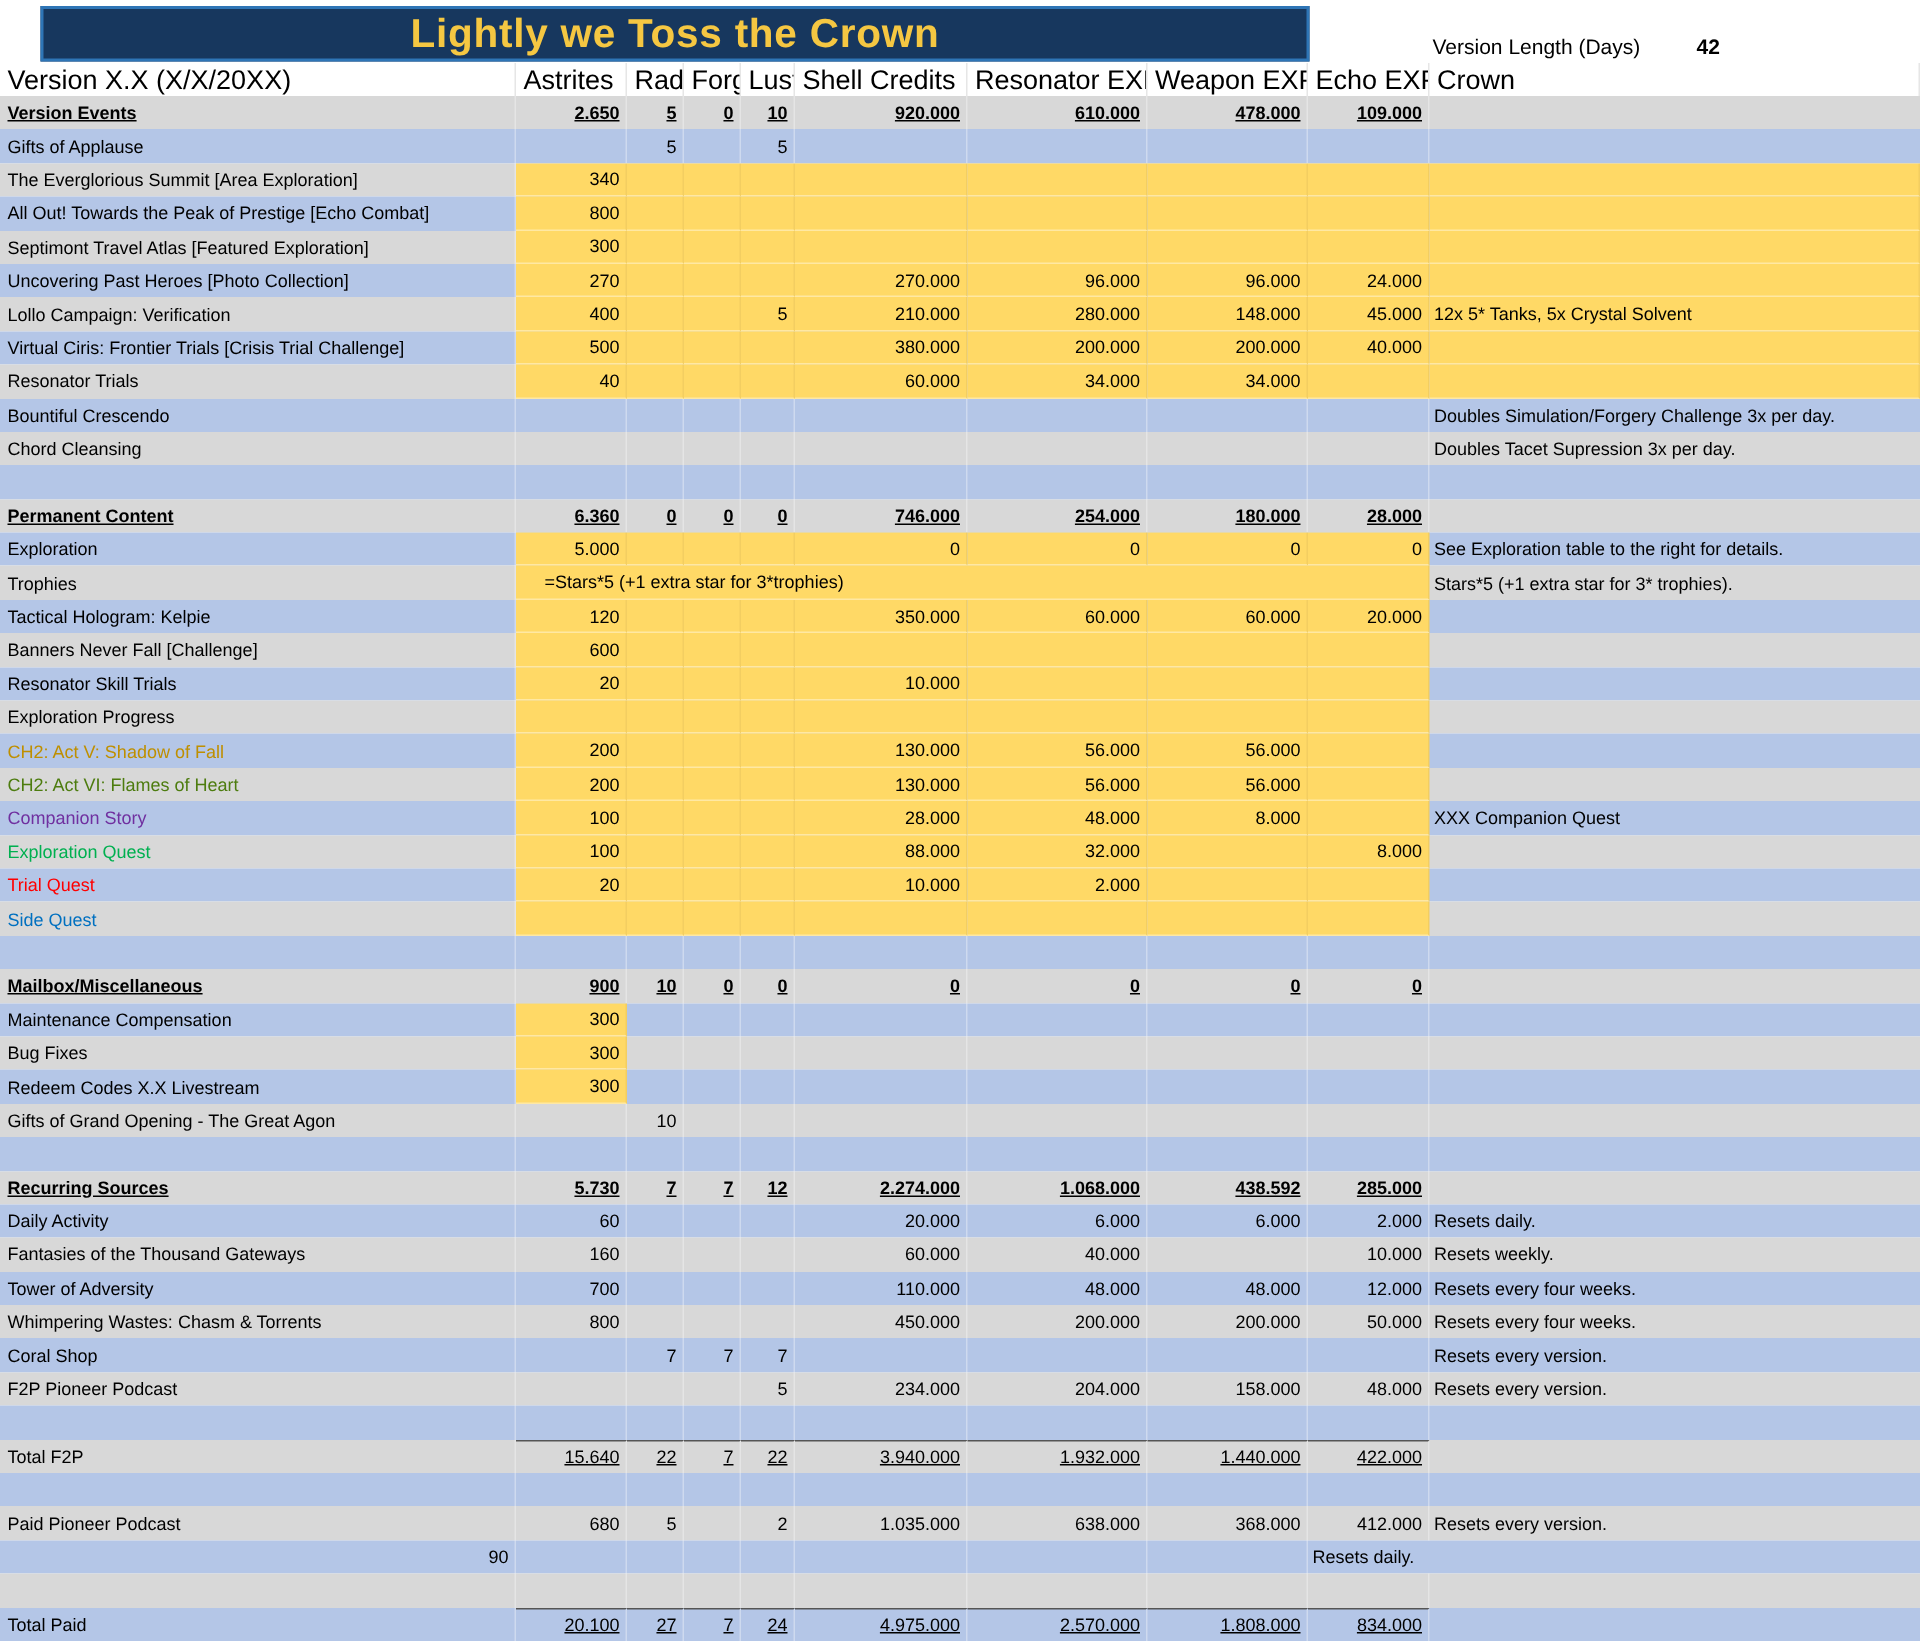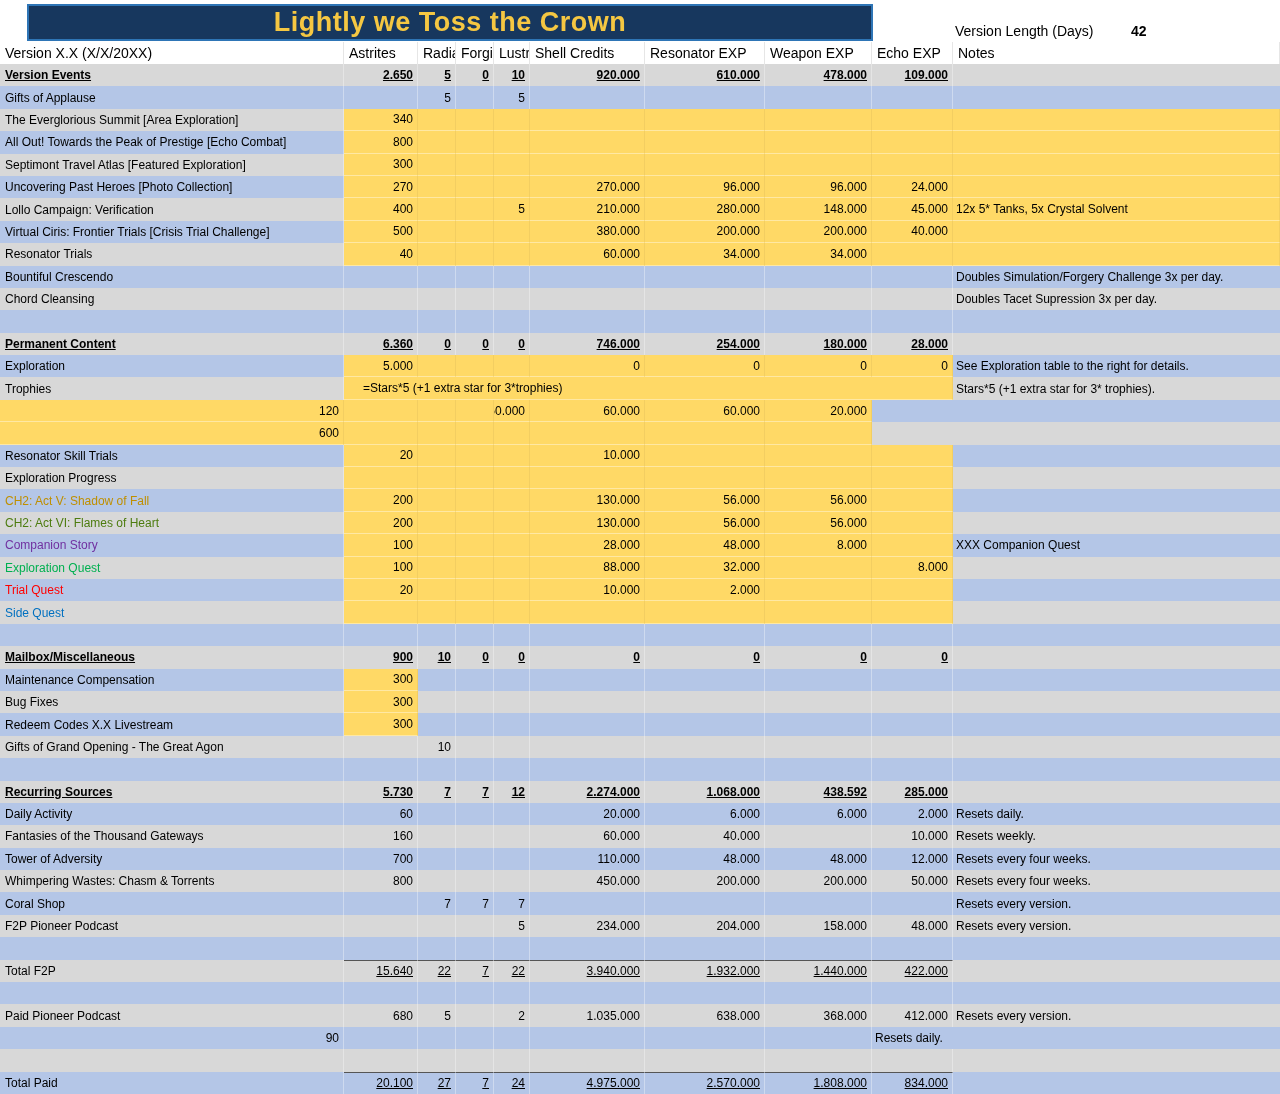--- a/index.html
+++ b/index.html
@@ -24,21 +24,21 @@
     color: var(--title-text); font-size: 27px; font-weight: 600; letter-spacing: .5px;
     white-space: nowrap;
   }
   .meta { position: absolute; left: 955px; top: 21px; height: 20px; display: flex; align-items: center; font-size: 14px; }
   .meta .lbl { width: 176px; }
   .meta .val { font-weight: 700; }
 
   
   .hrow {
     display: grid; grid-template-columns: var(--cols);
-    height: 22px; background: #fff; font-size: 14px;
+    height: 22px; background: #fff; font-size: 18px;
   }
   .hcell {
     display: flex; align-items: center; padding: 0 3px 0 5px;
     white-space: nowrap; overflow: hidden; border-right: 1px solid #e6e6e6;
   }
 
   
   .row { display: grid; grid-template-columns: var(--cols); height: 22.4px; font-size: 12px; }
   .gray { background: var(--row-gray); }
   .blue { background: var(--row-blue); }
@@ -71,21 +71,21 @@
   <div class="hrow" id="hdr">
       <div class="hcell">Version X.X (X/X/20XX)</div>
       <div class="hcell">Astrites</div>
       <div class="hcell">Radia</div>
       <div class="hcell">Forgi</div>
       <div class="hcell">Lustr</div>
       <div class="hcell">Shell Credits</div>
       <div class="hcell">Resonator EXP</div>
       <div class="hcell">Weapon EXP</div>
       <div class="hcell">Echo EXP</div>
-      <div class="hcell">Notes</div>
+      <div class="hcell">Crown</div>
     </div>
   <div id="rows">
       <div class="row gray section">
         <div class="cell label">Version Events</div>
         <div class="cell num">2.650</div>
         <div class="cell num">5</div>
         <div class="cell num">0</div>
         <div class="cell num">10</div>
         <div class="cell num">920.000</div>
         <div class="cell num">610.000</div>
@@ -248,31 +248,33 @@
         <div class="cell num hl">0</div>
         <div class="cell num hl">0</div>
         <div class="cell notes">See Exploration table to the right for details.</div>
       </div>
       <div class="row gray">
         <div class="cell label">Trophies</div>
         <div class="cell spill hl">=Stars*5 (+1 extra star for 3*trophies)</div>
         <div class="cell notes">Stars*5 (+1 extra star for 3* trophies).</div>
       </div>
       <div class="row blue">
+        <div class="cell label">Tactical Hologram: Kelpie</div>
         <div class="cell num hl">120</div>
         <div class="cell num hl"></div>
         <div class="cell num hl"></div>
         <div class="cell num hl"></div>
         <div class="cell num hl">350.000</div>
         <div class="cell num hl">60.000</div>
         <div class="cell num hl">60.000</div>
         <div class="cell num hl">20.000</div>
         <div class="cell notes"></div>
       </div>
       <div class="row gray">
+        <div class="cell label">Banners Never Fall [Challenge]</div>
         <div class="cell num hl">600</div>
         <div class="cell num hl"></div>
         <div class="cell num hl"></div>
         <div class="cell num hl"></div>
         <div class="cell num hl"></div>
         <div class="cell num hl"></div>
         <div class="cell num hl"></div>
         <div class="cell num hl"></div>
         <div class="cell notes"></div>
       </div>

